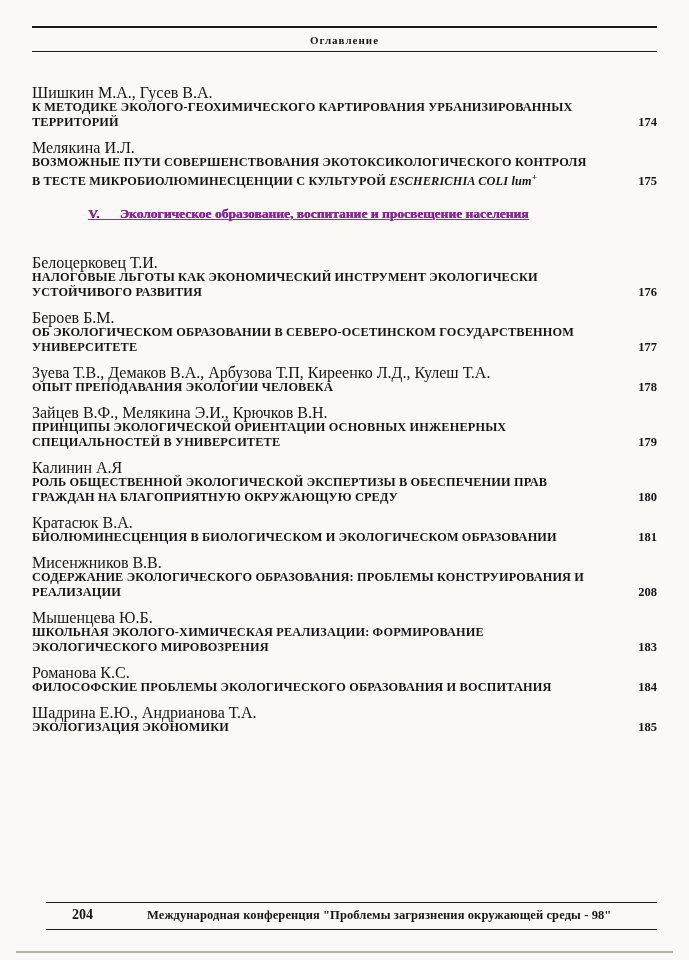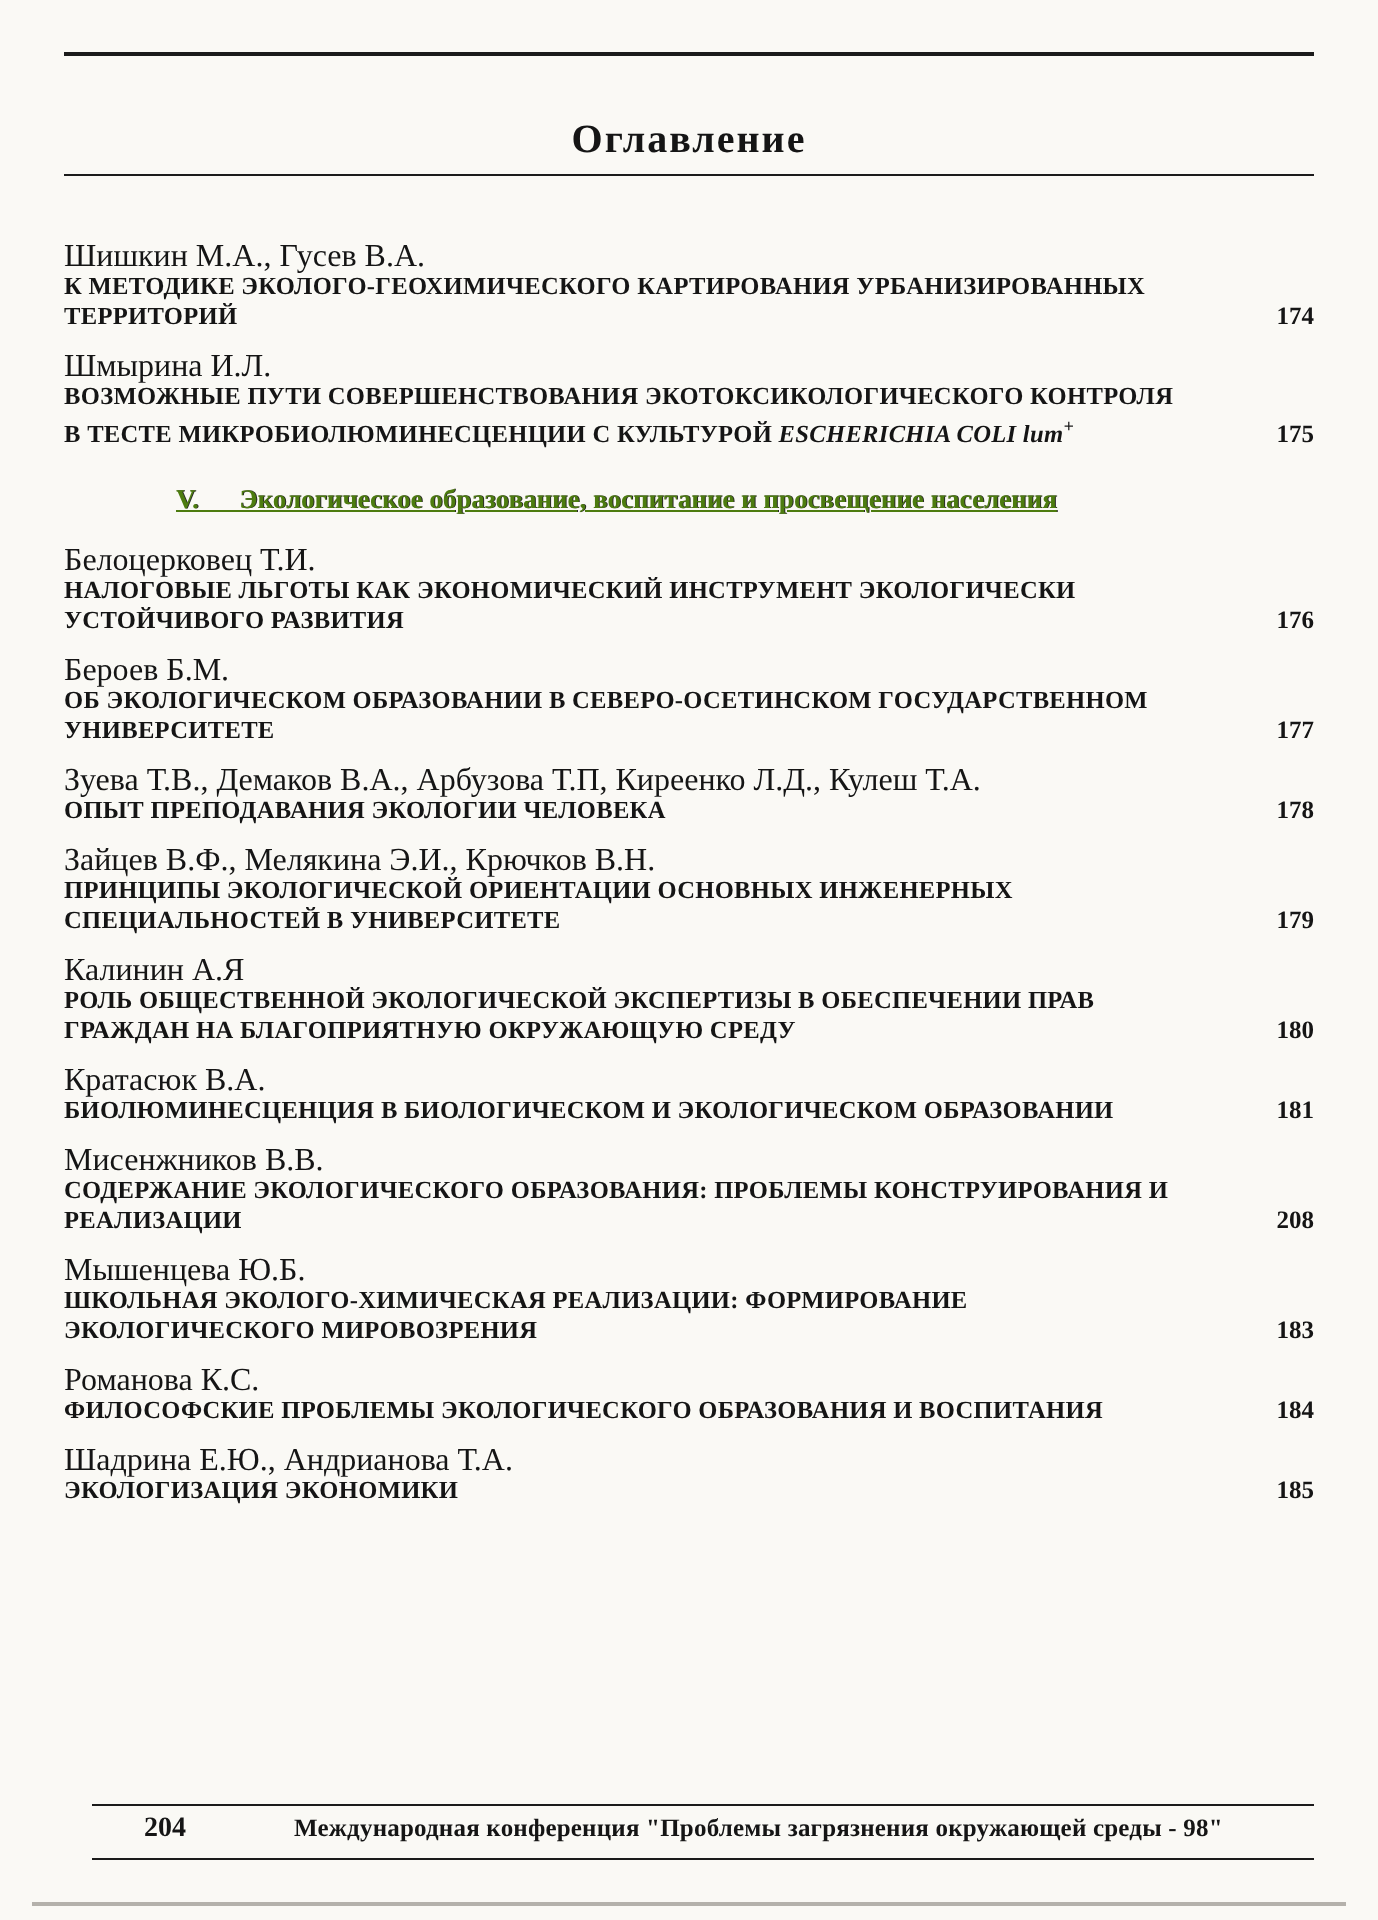--- a/index.html
+++ b/index.html
@@ -13,24 +13,23 @@
     background: #faf9f5;
     padding: 26px 32px 0 32px;
     color: #151515;
     overflow: hidden;
   }
   .rule { border-top: 2px solid #1b1b1b; }
   .rule.thin { border-top-width: 1.5px; }
   .header-title {
     text-align: center;
     font-weight: bold;
-    font-size: 20px;
+    font-size: 11px;
     letter-spacing: 1px;
     padding: 6px 0 5px 0;
-    margin-top: 25px;
   }
   .toc { margin-top: 33px; }
   .entry { display: flex; margin-bottom: 10px; }
   .entry-text { width: 564px; }
   .authors { font-size: 16px; line-height: 15px; }
   .entry-title {
     font-weight: bold;
     font-size: 12.3px;
     line-height: 15px;
     letter-spacing: 0.15px;
@@ -38,26 +37,26 @@
   .entry-title em sup { font-size: 9px; }
   .entry-page {
     flex: 1;
     text-align: right;
     font-weight: bold;
     font-size: 12.5px;
     line-height: 15px;
     align-self: flex-end;
   }
   .section-heading {
-    margin: 16px 0 14px 56px;
+    margin: 16px 0 32px 56px;
     width: 515px;
     font-weight: bold;
     font-size: 13.5px;
     line-height: 17.5px;
-    color: #4d7c0f;
+    color: #a21caf;
     text-shadow: 0.5px 0 0 #2a2a2a;
   }
   .section-heading span { text-decoration: underline; }
   .footer {
     position: absolute;
     left: 46px;
     right: 32px;
     bottom: 30px;
     border-top: 1.6px solid #1b1b1b;
     border-bottom: 1.6px solid #1b1b1b;
@@ -88,21 +87,21 @@
   <div class="toc">
       <div class="entry">
         <div class="entry-text">
           <div class="authors">Шишкин М.А., Гусев В.А.</div>
           <div class="entry-title">К МЕТОДИКЕ ЭКОЛОГО-ГЕОХИМИЧЕСКОГО КАРТИРОВАНИЯ УРБАНИЗИРОВАННЫХ ТЕРРИТОРИЙ</div>
         </div>
         <div class="entry-page">174</div>
       </div>
       <div class="entry">
         <div class="entry-text">
-          <div class="authors">Шмырина И.Л.</div>
+          <div class="authors">Мелякина И.Л.</div>
           <div class="entry-title">ВОЗМОЖНЫЕ ПУТИ СОВЕРШЕНСТВОВАНИЯ ЭКОТОКСИКОЛОГИЧЕСКОГО КОНТРОЛЯ В ТЕСТЕ МИКРОБИОЛЮМИНЕСЦЕНЦИИ С КУЛЬТУРОЙ <em>ESCHERICHIA COLI lum<sup>+</sup></em></div>
         </div>
         <div class="entry-page">175</div>
       </div>
       <div class="section-heading"><span>V.&nbsp;&nbsp;&nbsp;&nbsp;&nbsp;&nbsp;Экологическое образование, воспитание и просвещение населения</span></div>
       <div class="entry">
         <div class="entry-text">
           <div class="authors">Белоцерковец Т.И.</div>
           <div class="entry-title">НАЛОГОВЫЕ ЛЬГОТЫ КАК ЭКОНОМИЧЕСКИЙ ИНСТРУМЕНТ ЭКОЛОГИЧЕСКИ УСТОЙЧИВОГО РАЗВИТИЯ</div>
         </div>

